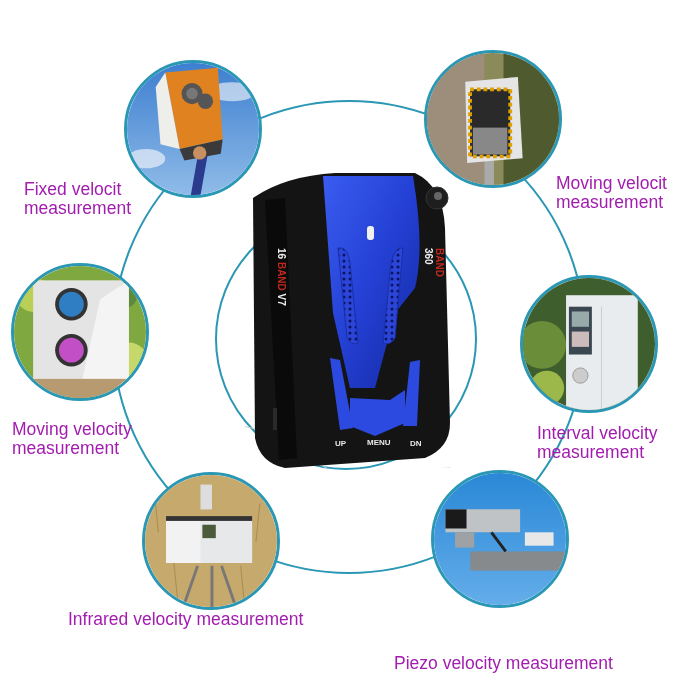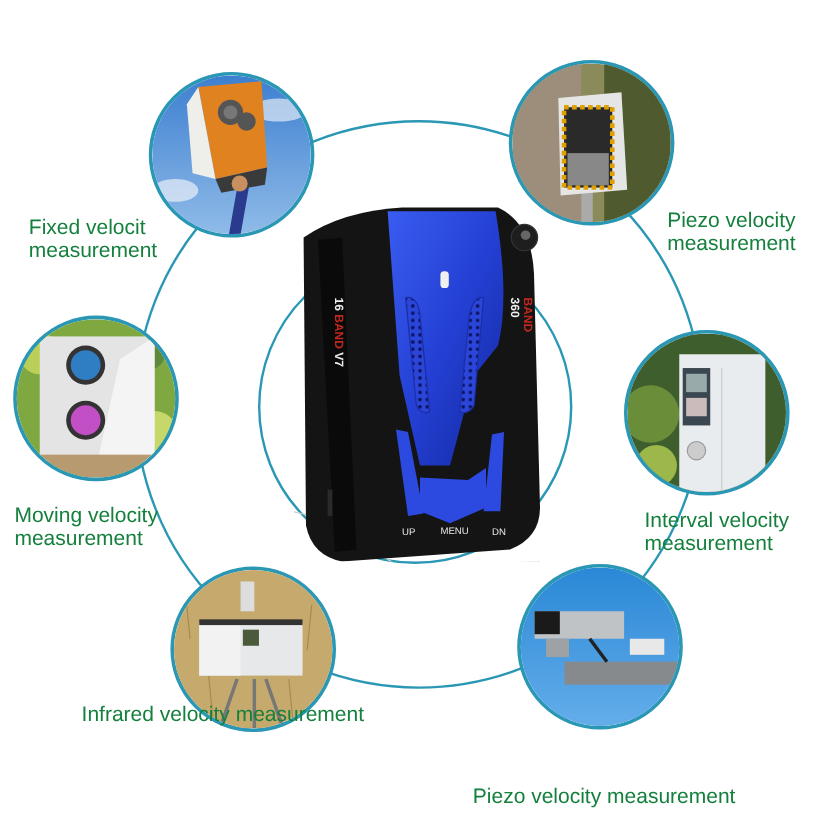--- a/index.html
+++ b/index.html
@@ -1,23 +1,23 @@
 <!DOCTYPE html>
 <html><head>
   <meta charset="utf-8">
   <style>
     html, body { margin:0; padding:0; background:#ffffff; }
     body { width:700px; height:700px; position:relative; overflow:hidden; font-family:"Liberation Sans", sans-serif; }
     .ring { position:absolute; border-radius:50%; border:2px solid #2a97b5; box-sizing:border-box; }
     .photo { position:absolute; width:138px; height:138px; border-radius:50%; border:3px solid #2a97b5; box-sizing:border-box; overflow:hidden; background:#ffffff; }
     .photo svg { width:100%; height:100%; display:block; }
-    .label { position:absolute; color:#15803d; font-size:17.5px; line-height:19px; white-space:nowrap; }
+    .label { position:absolute; color:#a21caf; font-size:17.5px; line-height:19px; white-space:nowrap; }
     .device { position:absolute; left:245px; top:168px; width:205px; height:300px; }
     .device svg { width:100%; height:100%; display:block; }
-    .dev-text { position:absolute; color:#e8e8e8; font-size:8px; font-weight:normal; }
+    .dev-text { position:absolute; color:#e8e8e8; font-size:8px; font-weight:bold; }
     .side-text { position:absolute; font-size:10px; font-weight:bold; color:#eee; transform-origin:left top; }
   </style>
 </head>
 <body>
 
 <div class="ring" style="left:112px;top:100px;width:474px;height:474px;"></div>
 
 <div class="ring" style="left:215px;top:208px;width:262px;height:262px;"></div>
 
 <div class="photo" style="left:124px;top:60px;">
@@ -51,21 +51,21 @@
     <rect width="138" height="138" fill="#8a8a5a"></rect>
     <rect x="0" y="0" width="60" height="138" fill="#9c8e7a"></rect>
     <rect x="80" y="0" width="58" height="138" fill="#4f5a2e"></rect>
     <rect x="60" y="40" width="10" height="100" fill="#aaa"></rect>
     <polygon points="40,30 95,25 100,110 42,115" fill="#e5e5e5"></polygon>
     <rect x="45" y="38" width="42" height="70" fill="#2a2a2a" stroke="#e0a000" stroke-width="4" stroke-dasharray="4 3"></rect>
     <rect x="48" y="78" width="36" height="28" fill="#888"></rect>
   </svg>
 </div>
 <div class="label" style="left:556px;top:174px;">
-  <div>Piezo velocity</div>
+  <div>Moving velocit</div>
   <div>measurement</div>
 </div>
 
 <div class="photo" style="left:11px;top:263px;">
   <svg viewBox="0 0 138 138">
     <rect width="138" height="138" fill="#7fa840"></rect>
     <circle cx="20" cy="30" r="18" fill="#b9cf58"></circle>
       <circle cx="120" cy="100" r="20" fill="#c7d86a"></circle>
       <circle cx="115" cy="30" r="14" fill="#5d8a3a"></circle>
     <rect x="20" y="15" width="100" height="110" fill="#e4e4e4"></rect>
@@ -112,21 +112,21 @@
     <rect x="58" y="10" width="12" height="26" fill="#ddd"></rect>
     <rect x="22" y="46" width="90" height="46" fill="#e6e8ea"></rect>
     <rect x="22" y="46" width="36" height="46" fill="#f2f2f2"></rect>
     <rect x="60" y="52" width="14" height="14" fill="#4a5a3a"></rect>
     <rect x="22" y="43" width="90" height="5" fill="#333"></rect>
     <line x1="55" y1="95" x2="40" y2="138" stroke="#777" stroke-width="3"></line>
     <line x1="70" y1="95" x2="70" y2="138" stroke="#777" stroke-width="3"></line>
     <line x1="80" y1="95" x2="95" y2="138" stroke="#777" stroke-width="3"></line>
   </svg>
 </div>
-<div class="label" style="left:68px;top:586px;">
+<div class="label" style="left:68px;top:610px;">
   <div>Infrared velocity measurement</div>
 </div>
 
 <div class="photo" style="left:431px;top:470px;">
   <svg viewBox="0 0 138 138">
     <defs>
         <linearGradient id="sky2" x1="0" y1="0" x2="0" y2="1">
           <stop offset="0" stop-color="#2a88d6"></stop>
           <stop offset="1" stop-color="#64adea"></stop>
         </linearGradient>

